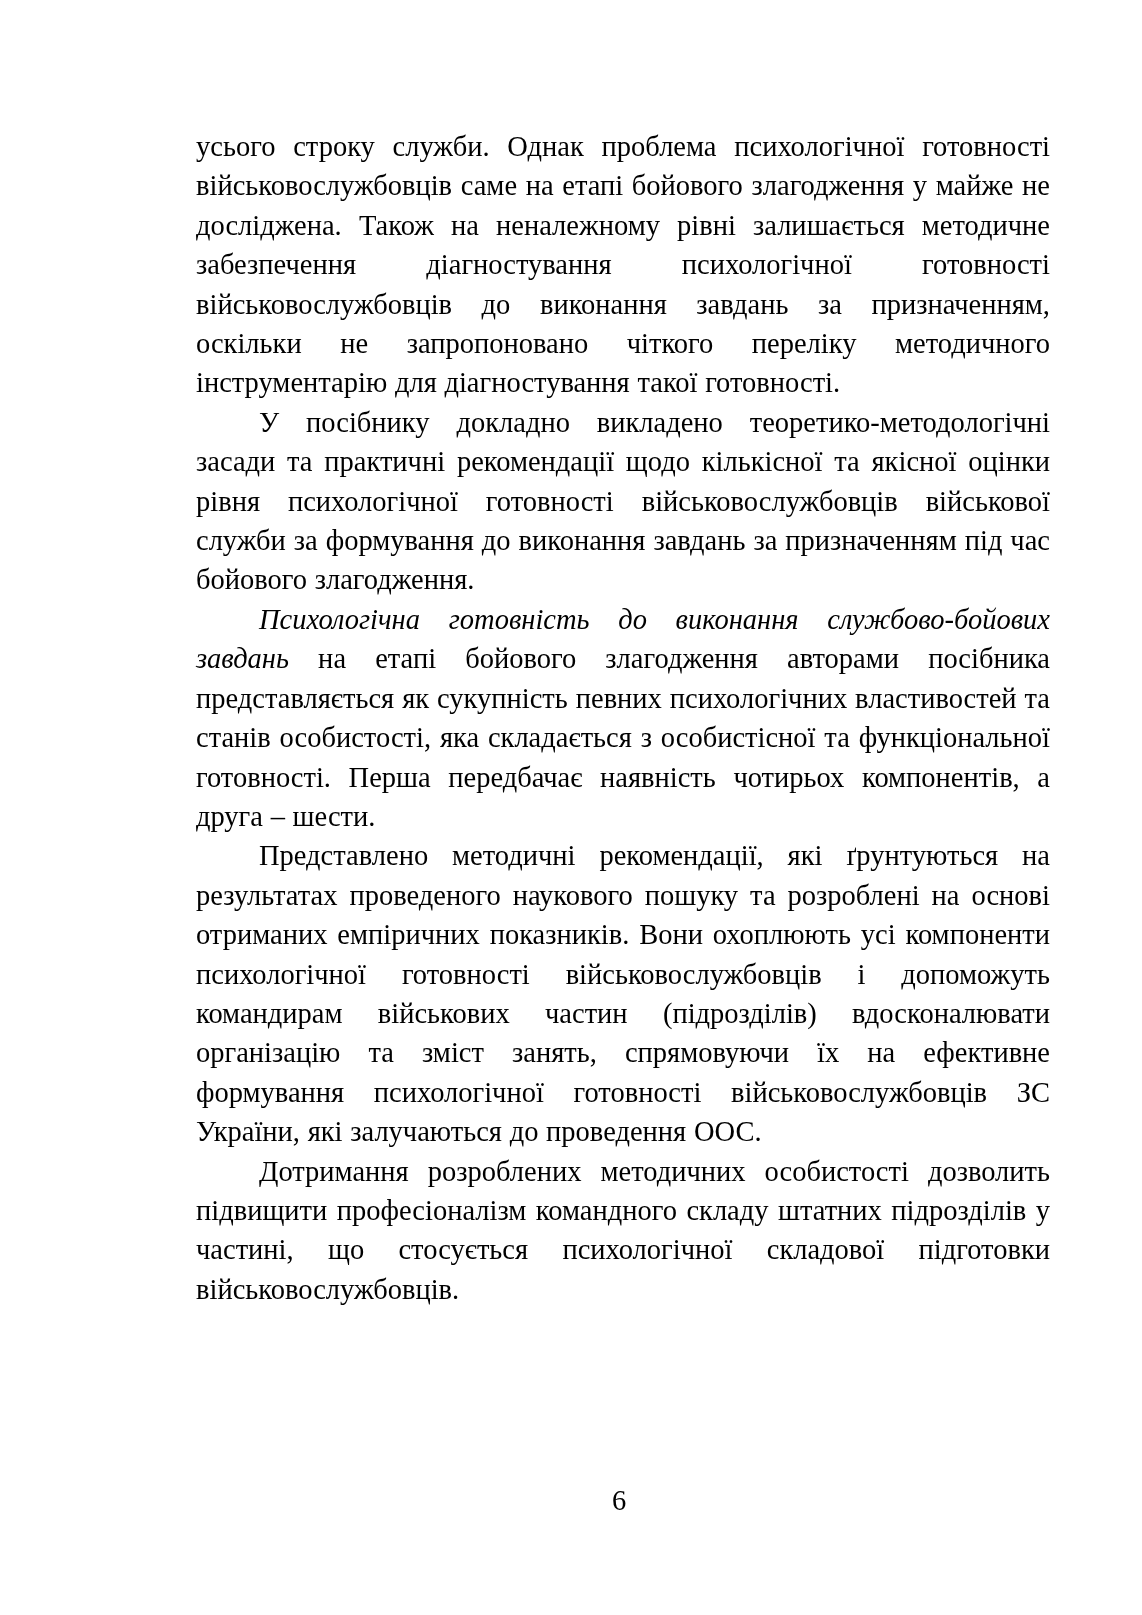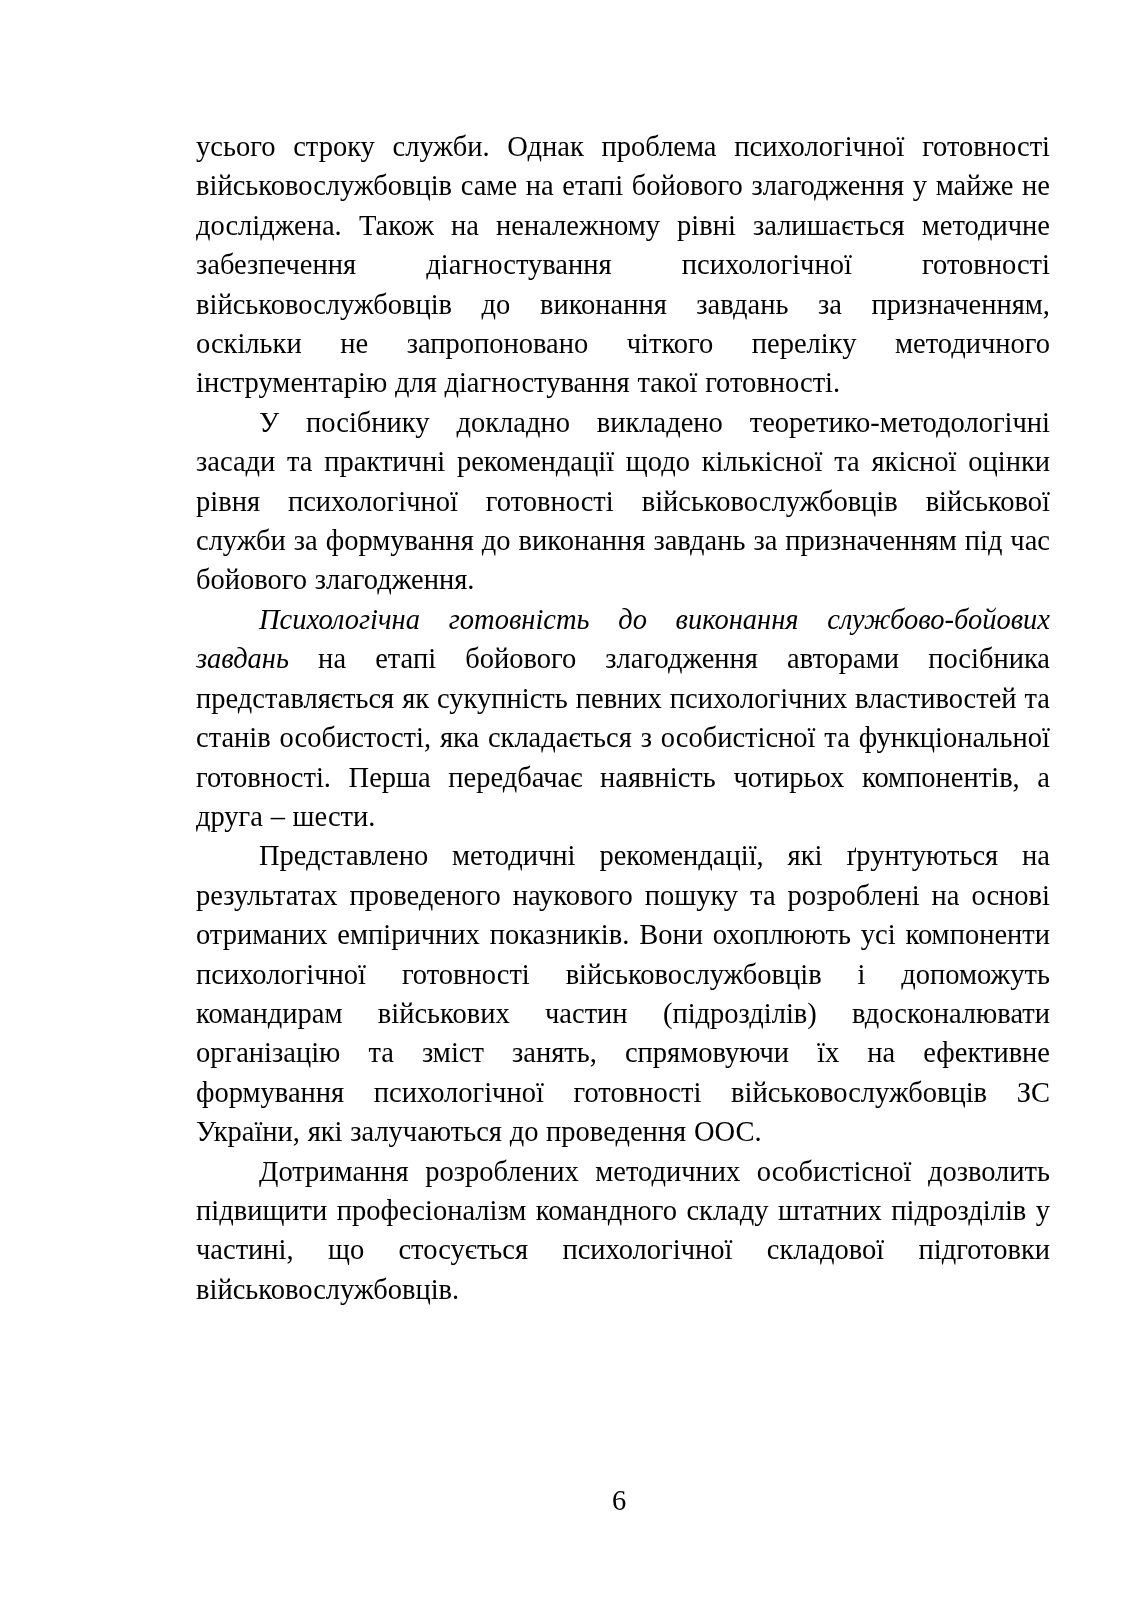--- a/index.html
+++ b/index.html
@@ -71,19 +71,19 @@
   <div class="text-block">
 
     <p class="para no-indent last-line-left">усього строку служби. Однак проблема психологічної готовності військовослужбовців саме на етапі бойового злагодження у майже не досліджена. Також на неналежному рівні залишається методичне забезпечення діагностування психологічної готовності військовослужбовців до виконання завдань за призначенням, оскільки не запропоновано чіткого переліку методичного інструментарію для діагностування такої готовності.</p>
 
     <p class="para last-line-left">У посібнику докладно викладено теоретико-методологічні засади та практичні рекомендації щодо кількісної та якісної оцінки рівня психологічної готовності військовослужбовців військової служби за формування до виконання завдань за призначенням під час бойового злагодження.</p>
 
     <p class="para last-line-left"><em class="run-italic">Психологічна готовність до виконання службово-бойових завдань</em><span> на етапі бойового злагодження авторами посібника представляється як сукупність певних психологічних властивостей та станів особистості, яка складається з особистісної та функціональної готовності. Перша передбачає наявність чотирьох компонентів, а друга – шести.</span></p>
 
     <p class="para last-line-left">Представлено методичні рекомендації, які ґрунтуються на результатах проведеного наукового пошуку та розроблені на основі отриманих емпіричних показників. Вони охоплюють усі компоненти психологічної готовності військовослужбовців і допоможуть командирам військових частин (підрозділів) вдосконалювати організацію та зміст занять, спрямовуючи їх на ефективне формування психологічної готовності військовослужбовців ЗС України, які залучаються до проведення ООС.</p>
 
-    <p class="para last-line-left">Дотримання розроблених методичних особистісної дозволить підвищити професіоналізм командного складу штатних підрозділів у частині, що стосується психологічної складової підготовки військовослужбовців.</p>
+    <p class="para last-line-left">Дотримання розроблених методичних особистості дозволить підвищити професіоналізм командного складу штатних підрозділів у частині, що стосується психологічної складової підготовки військовослужбовців.</p>
 
   </div>
 
   <div class="page-number">6</div>
 
 </div>
 
 </body></html>

